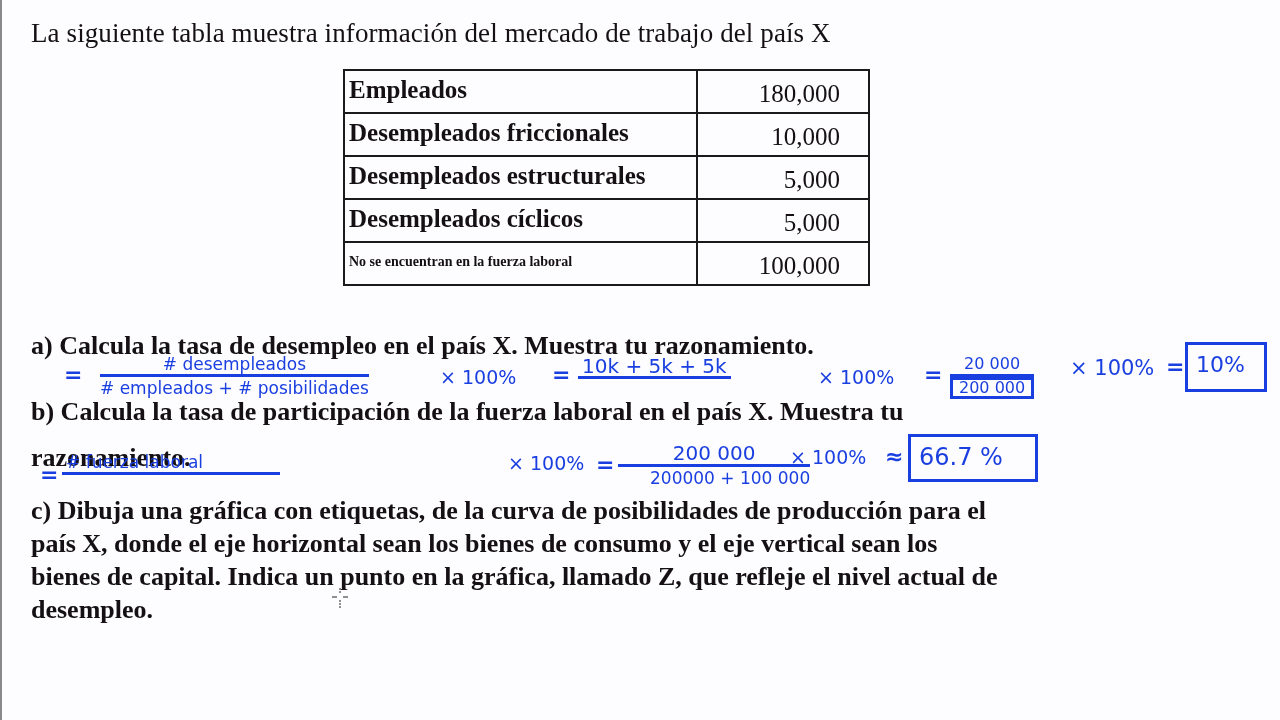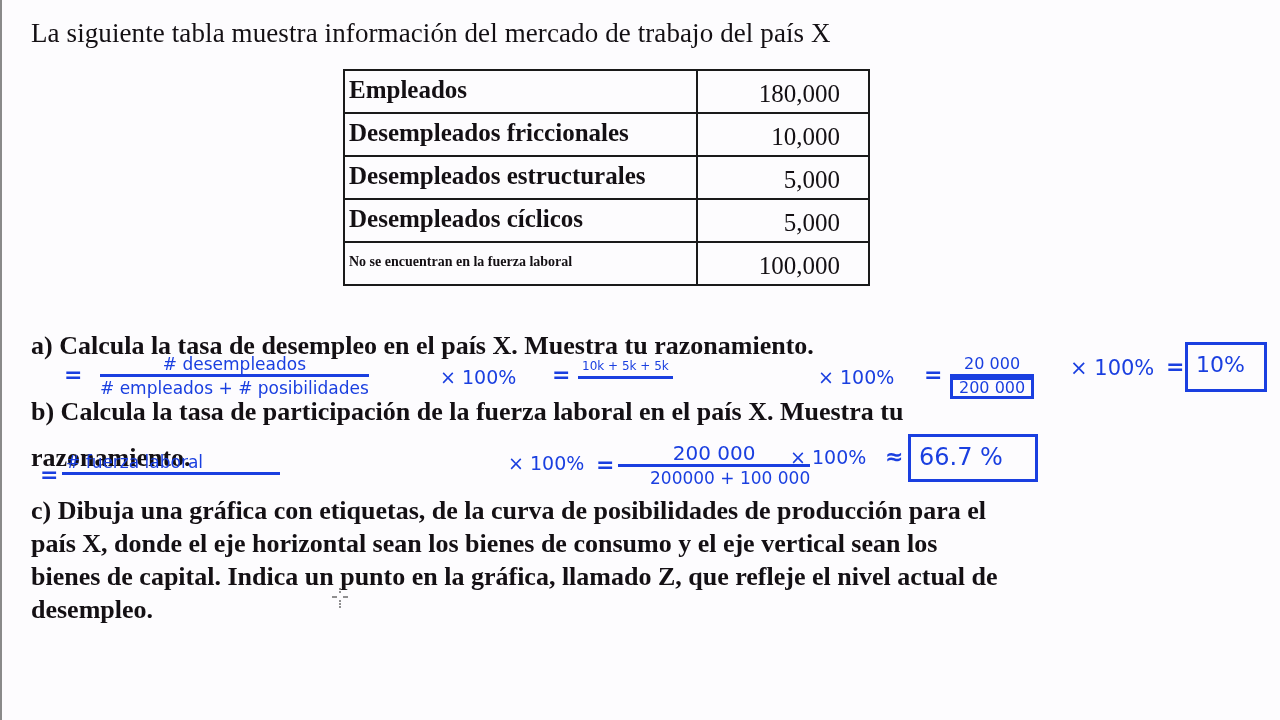--- a/index.html
+++ b/index.html
@@ -93,21 +93,21 @@
 <div class="q" style="top:329px;">a) Calcula la tasa de desempleo en el país X. Muestra tu razonamiento.</div>
 
 <div>
   <span class="ink" style="left:64px;top:362px;font-size:22px;font-weight:bold;">=</span>
   <span class="frac" style="left:92px;top:354px;font-size:17px;margin-left:8px;">
     <span class="num"># desempleados</span>
     <span class="den"># empleados + # posibilidades</span>
   </span>
   <span class="ink" style="left:440px;top:366px;font-size:19px;">× 100%</span>
   <span class="ink" style="left:552px;top:362px;font-size:22px;font-weight:bold;">=</span>
-  <span class="frac" style="left:578px;top:356px;font-size:12px;">
+  <span class="frac" style="left:578px;top:356px;font-size:20px;">
     <span class="num">10k + 5k + 5k</span>
   </span>
   <span class="ink" style="left:818px;top:366px;font-size:19px;">× 100%</span>
   <span class="ink" style="left:924px;top:362px;font-size:22px;font-weight:bold;">=</span>
   <span class="frac" style="left:950px;top:354px;font-size:16px;">
     <span class="num">20 000</span>
     <span class="den boxed" style="padding:0 6px;line-height:16px;">200 000</span>
   </span>
   <span class="ink" style="left:1070px;top:356px;font-size:21px;">× 100%</span>
   <span class="ink" style="left:1166px;top:354px;font-size:22px;font-weight:bold;">=</span>

